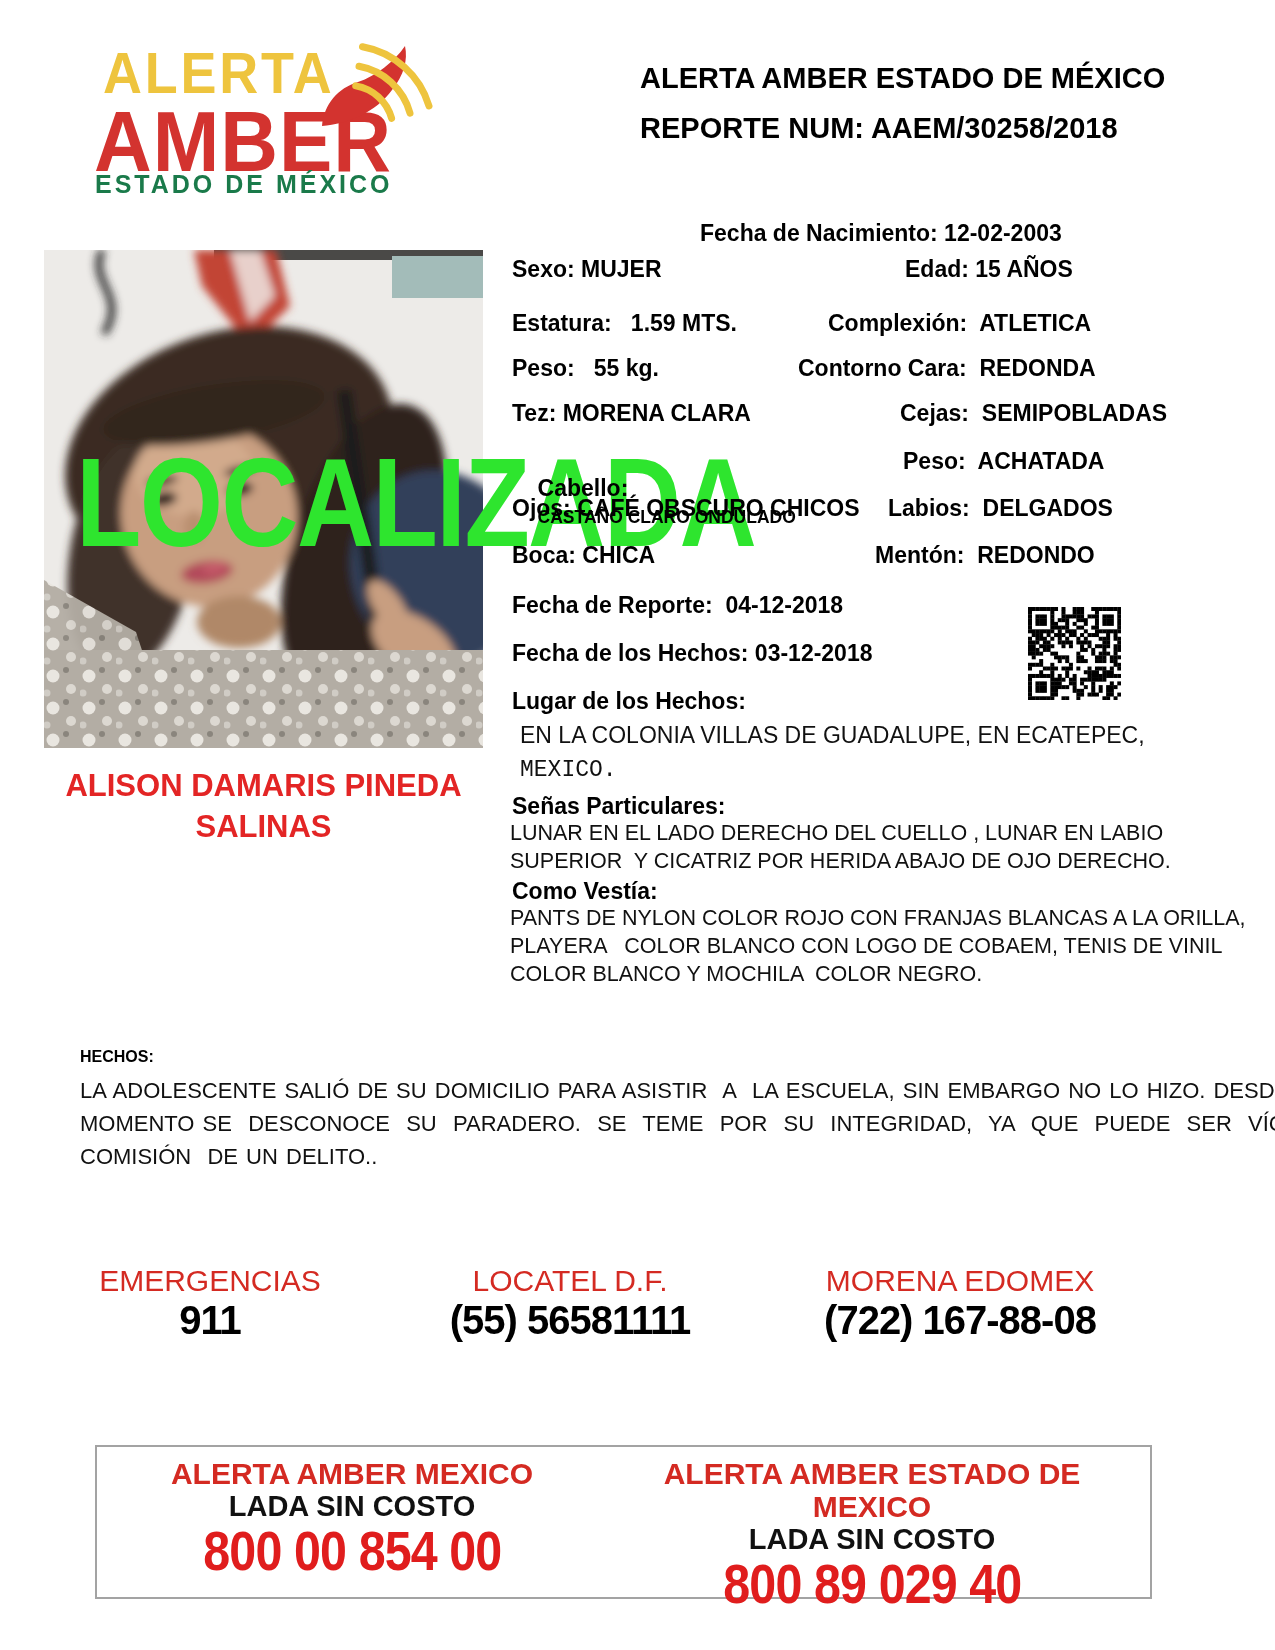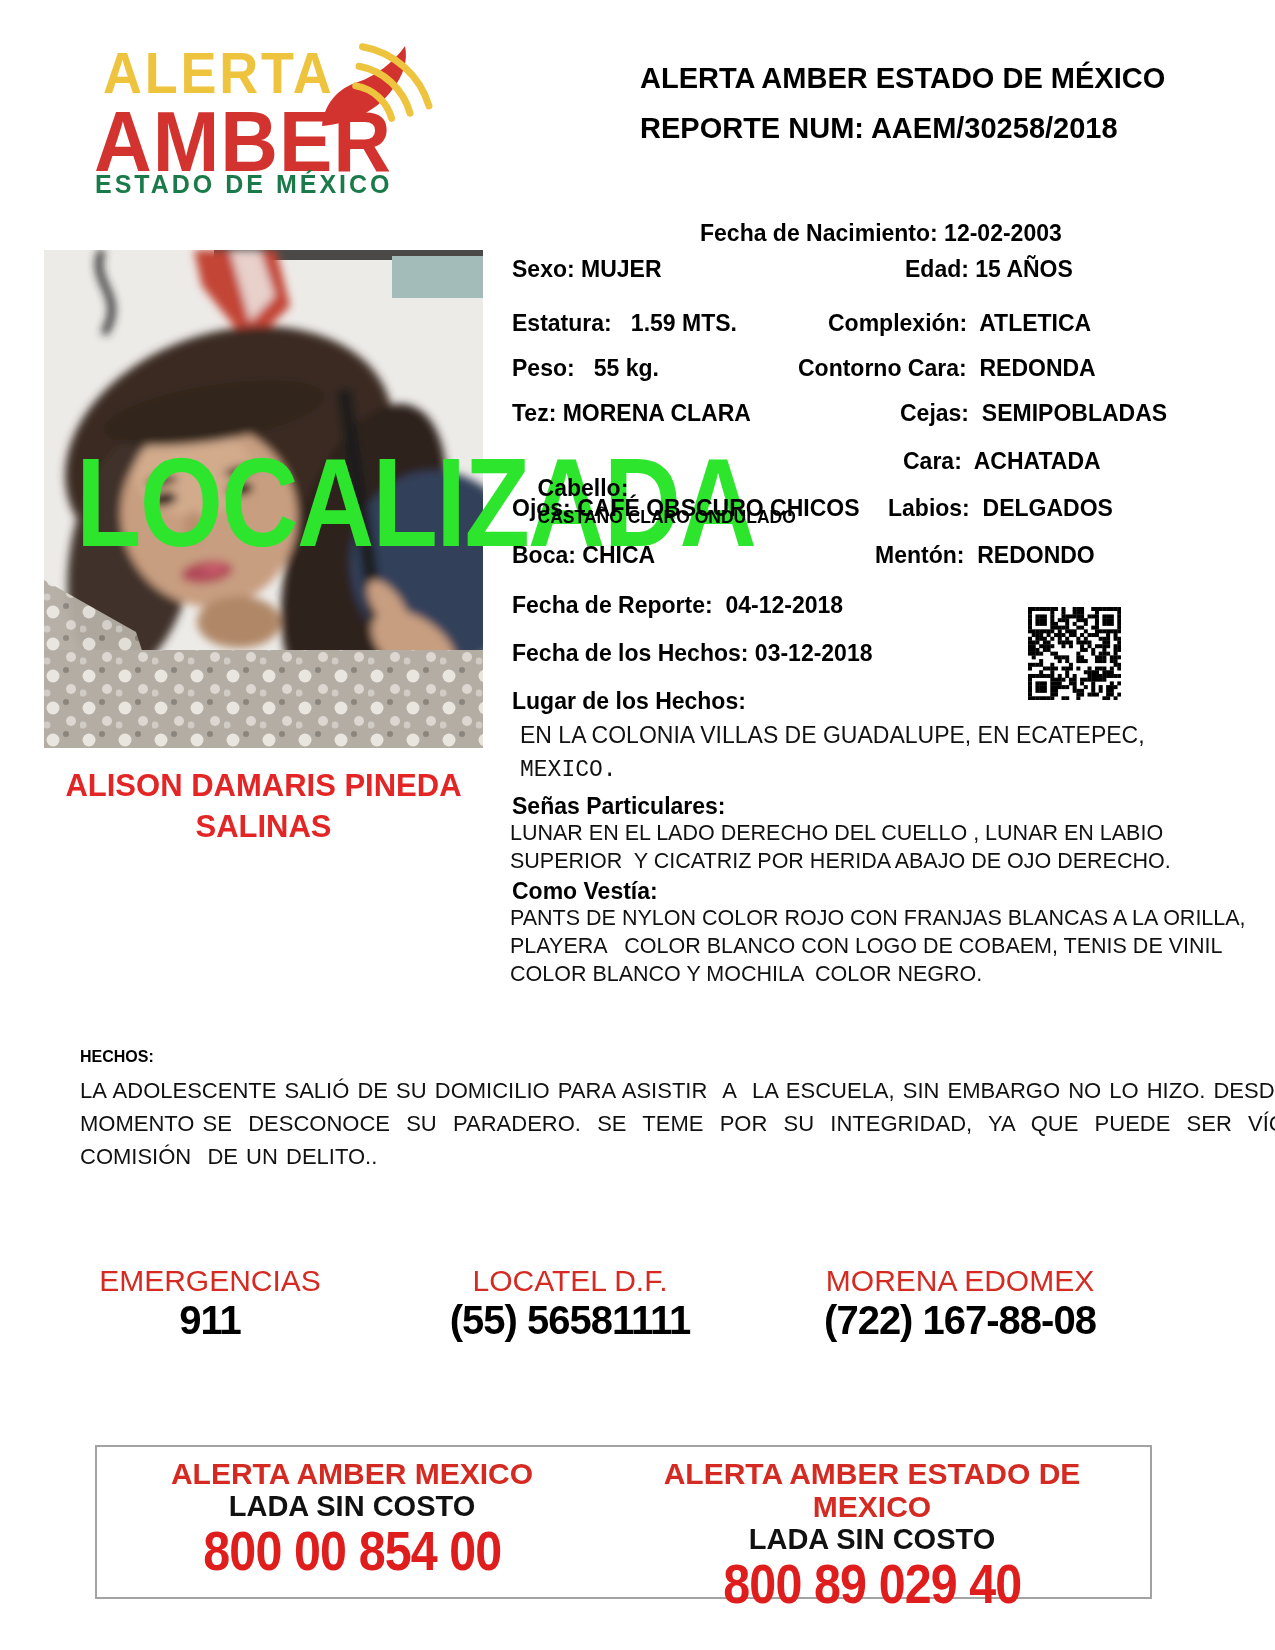--- a/index.html
+++ b/index.html
@@ -122,21 +122,21 @@
   <div class="abs field" style="left:512px;top:310px;">Estatura:   1.59 MTS.</div>
   <div class="abs field" style="left:828px;top:310px;">Complexión:  ATLETICA</div>
   <div class="abs field" style="left:512px;top:355px;">Peso:   55 kg.</div>
   <div class="abs field" style="left:798px;top:355px;">Contorno Cara:  REDONDA</div>
   <div class="abs field" style="left:512px;top:400px;">Tez: MORENA CLARA</div>
   <div class="abs field" style="left:900px;top:400px;">Cejas:  SEMIPOBLADAS</div>
   <div class="abs field" style="left:512px;top:448px;">
     <span>Cabello:</span>
     <span style="font-size:17.5px;">CASTAÑO CLARO ONDULADO</span>
   </div>
-  <div class="abs field" style="left:903px;top:448px;">Cara:  ACHATADA</div>
+  <div class="abs field" style="left:903px;top:448px;">Peso:  ACHATADA</div>
   <div class="abs field" style="left:512px;top:495px;">Ojos: CAFÉ OBSCURO CHICOS</div>
   <div class="abs field" style="left:888px;top:495px;">Labios:  DELGADOS</div>
   <div class="abs field" style="left:512px;top:542px;">Boca: CHICA</div>
   <div class="abs field" style="left:875px;top:542px;">Mentón:  REDONDO</div>
   <div class="abs field" style="left:512px;top:592px;">Fecha de Reporte:  04-12-2018</div>
   <div class="abs field" style="left:512px;top:640px;">Fecha de los Hechos: 03-12-2018</div>
 
   <div class="abs qr"><svg width="93" height="93">
         <rect x="0.00" y="0.00" width="4" height="4" fill="#000"></rect>
         <rect x="3.72" y="0.00" width="4" height="4" fill="#000"></rect>

